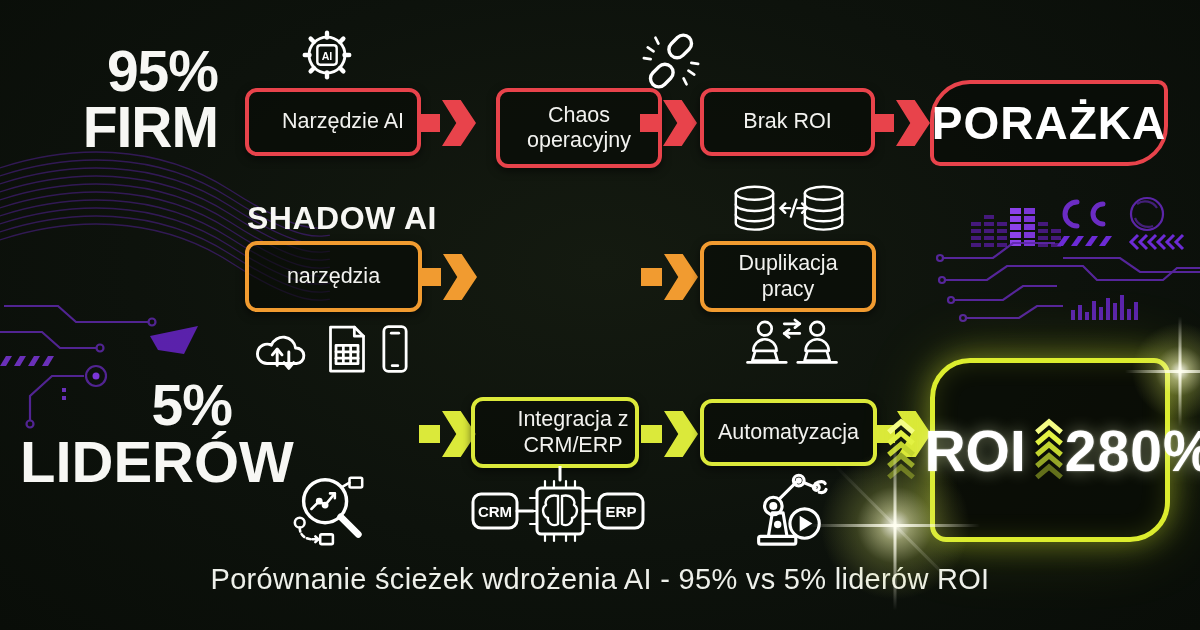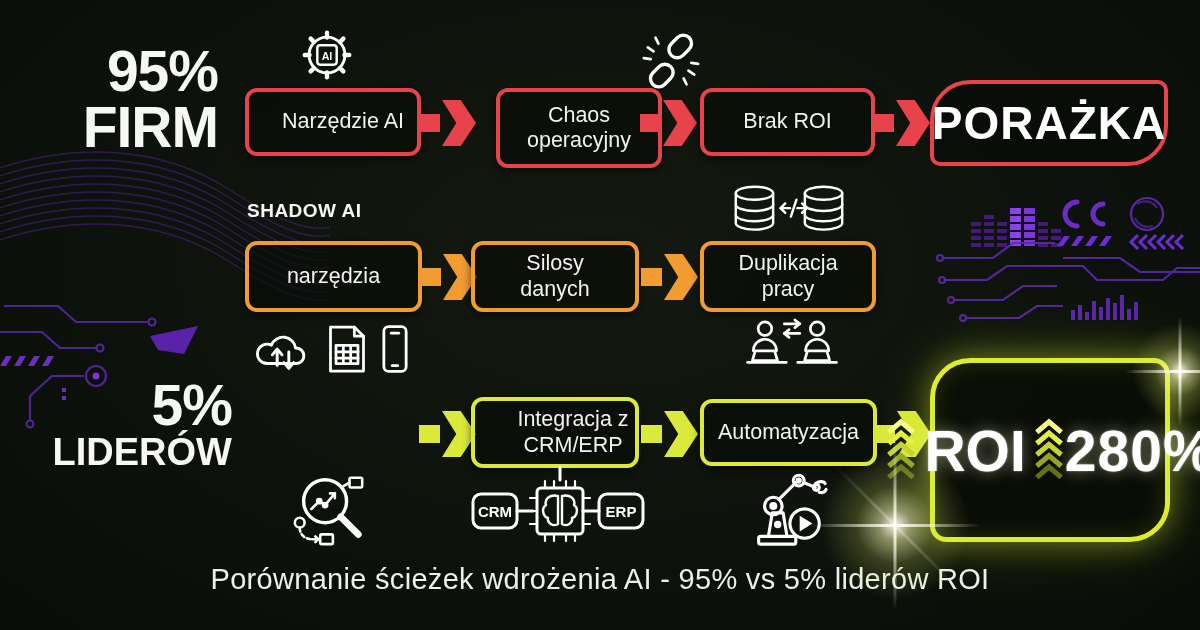--- a/index.html
+++ b/index.html
@@ -8,22 +8,22 @@
     background:radial-gradient(ellipse at 50% 42%, #141a10 0%, #0d120c 55%, #090d08 100%);
     font-family:"Liberation Sans","DejaVu Sans",sans-serif;color:#f5f5f2;
   }
   .stage *{box-sizing:border-box;}
   svg{display:block;}
   
   .deco{position:absolute;pointer-events:none;z-index:1;}
   
   .rowlabel{position:absolute;z-index:2;text-align:right;font-weight:700;line-height:.98;color:#f7f7f4;letter-spacing:-1px;}
   .rowlabel .big{font-size:57px;}
-  .rowlabel .mid{font-size:38px;letter-spacing:0;}
-  .shadow-label{position:absolute;z-index:2;font-size:19px;font-weight:800;letter-spacing:.5px;color:#f7f7f4;}
+  .rowlabel .mid{font-size:58px;letter-spacing:0;}
+  .shadow-label{position:absolute;z-index:2;font-size:32px;font-weight:800;letter-spacing:.5px;color:#f7f7f4;}
   
   .fbox{
     position:absolute;z-index:2;border-radius:12px;background:rgba(8,11,6,.62);
     display:flex;flex-direction:column;align-items:center;justify-content:center;
     font-size:21.5px;font-weight:500;line-height:1.18;color:#f2f2ef;
     box-shadow:0 3px 8px rgba(0,0,0,.55);
   }
   .fbox .ln{white-space:nowrap;}
   .fbox.red{border:4px solid #e8434b;}
   .fbox.orange{border:4px solid #f19b30;}
@@ -268,24 +268,20 @@
 
   <div class="shadow-label" style="left:247px;top:200px;">SHADOW AI</div>
 
   <div class="fbox orange" style="left:245px;top:241px;width:177px;height:71px;">
     <div class="ln">narzędzia</div>
   </div>
   <div class="arrow orange" style="left:420px;top:254px;">
       <i class="bar"></i>
       <i class="head"></i>
     </div>
-  <div class="fbox orange" style="left:471px;top:241px;width:168px;height:71px;">
-    <div class="ln">Silosy</div>
-    <div class="ln">danych</div>
-  </div>
   <div class="arrow orange" style="left:641px;top:254px;">
       <i class="bar"></i>
       <i class="head"></i>
     </div>
   <div class="fbox orange" style="left:700px;top:241px;width:176px;height:71px;">
     <div class="ln">Duplikacja</div>
     <div class="ln">pracy</div>
   </div>
 
   <div class="iconbox" style="left:724px;top:182px;">

